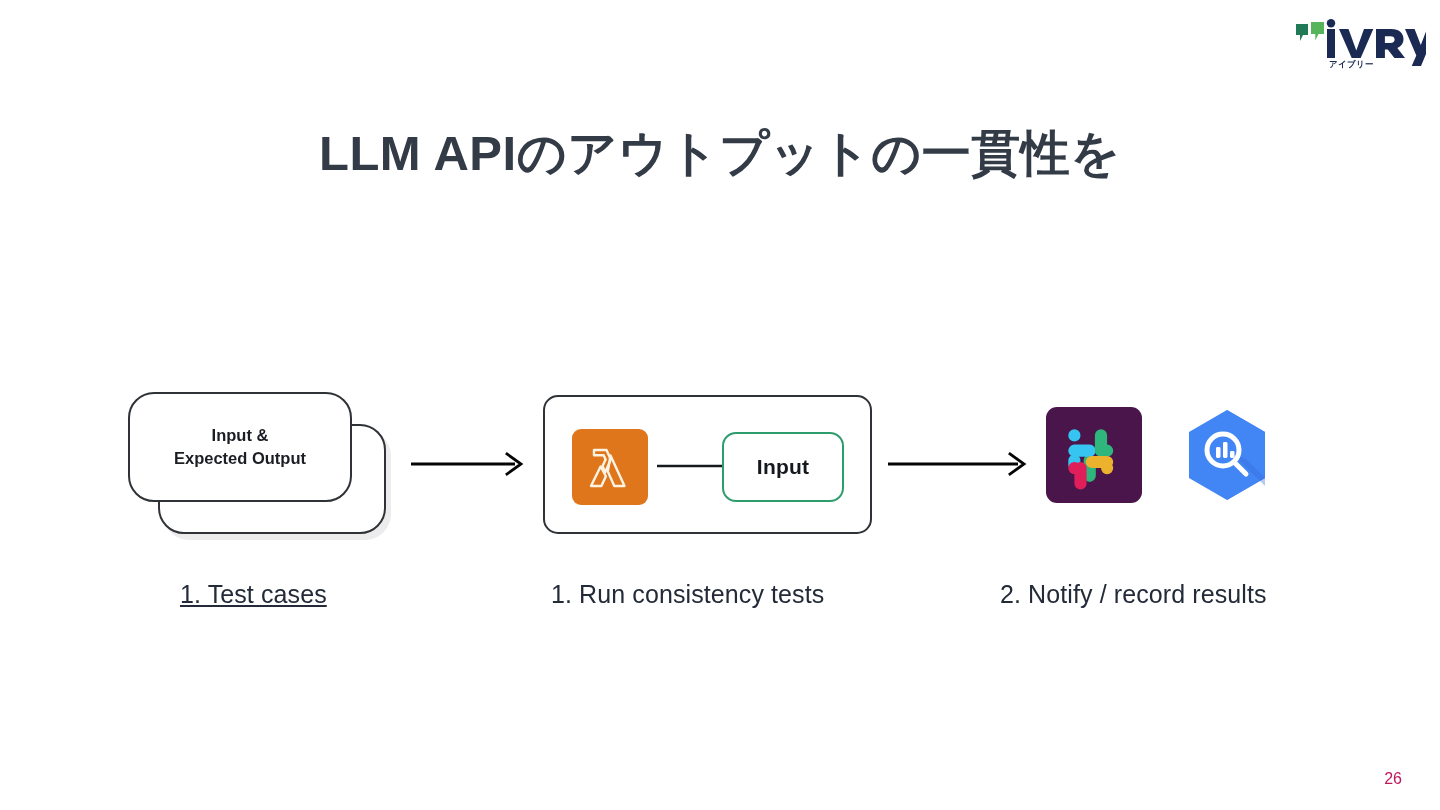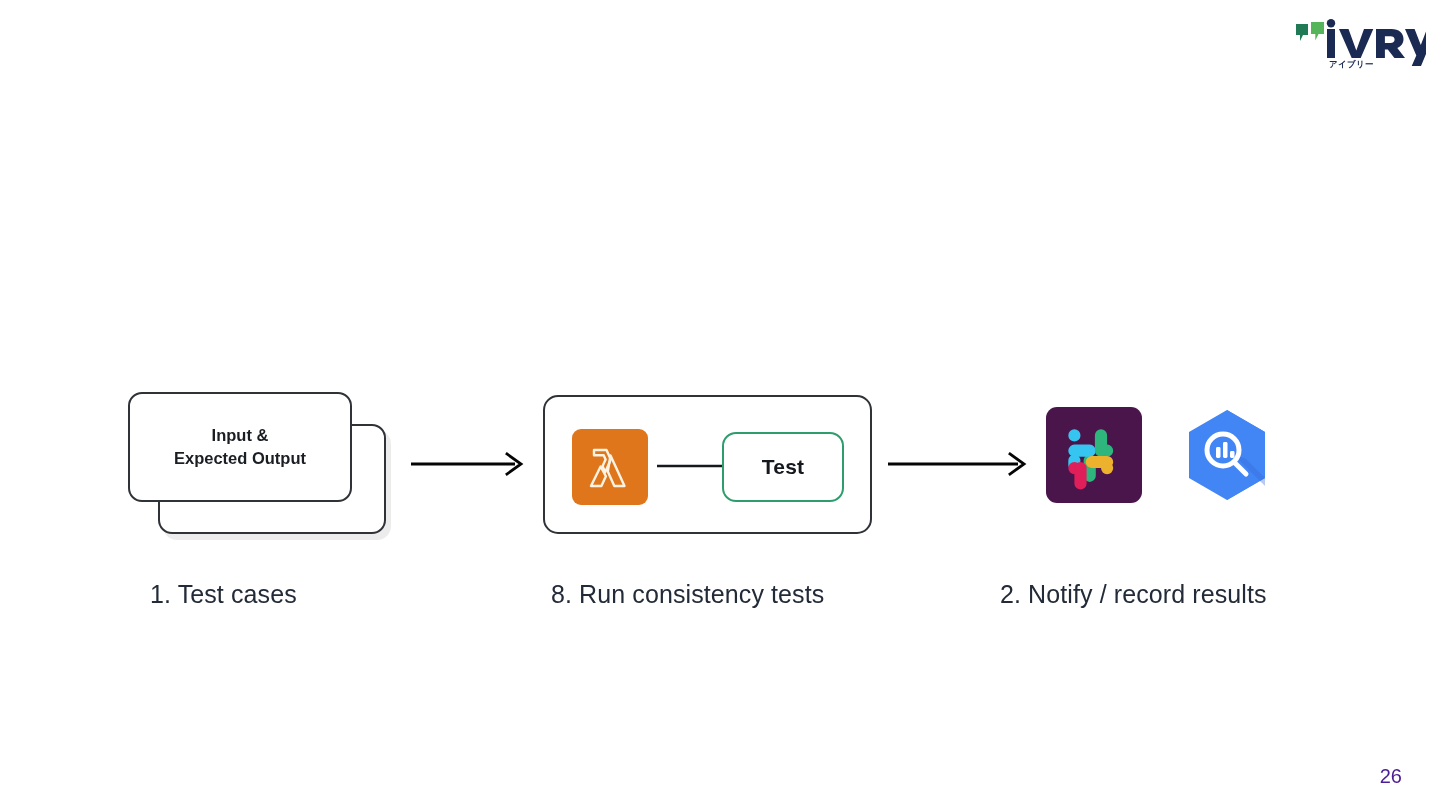--- a/index.html
+++ b/index.html
@@ -55,21 +55,21 @@
     position: absolute;
     left: 128px;
     top: 14px;
     width: 258px;
     height: 150px;
   }
   .card {
     position: absolute;
     background: #ffffff;
     border: 2.5px solid #2f3337;
-    border-radius: 14px;
+    border-radius: 26px;
     box-sizing: border-box;
   }
   .card-back {
     left: 30px;
     top: 32px;
     width: 228px;
     height: 110px;
     box-shadow: 5px 6px 0 0 rgba(150,150,150,0.18);
   }
   .card-front {
@@ -170,31 +170,31 @@
     height: 40px;
   }
   .caption {
     position: absolute;
     font-size: 25px;
     font-weight: 400;
     color: #232b38;
     white-space: nowrap;
     letter-spacing: 0.1px;
   }
-  .cap-1 { left: 150px; top: 0; }
+  .cap-1 { left: 180px; top: 0; text-decoration: underline; }
   .cap-2 { left: 551px; top: 0; }
   .cap-3 { left: 1000px; top: 0; }
 
   
   .page-number {
     position: absolute;
     right: 38px;
     bottom: 22px;
-    font-size: 20px;
-    color: #4c1d95;
+    font-size: 16px;
+    color: #be185d;
   }
 </style>
 </head>
 <body>
 
 <div class="logo">
   <svg width="132" height="52" viewBox="0 0 132 52" xmlns="http://www.w3.org/2000/svg">
 
     <g>
       <path d="M2 6 h12 v11 h-5 l-3 6 v-6 h-4 z" fill="#1f7a55"></path>
@@ -208,20 +208,21 @@
       <path d="M82 11 h15.5 c7.4 0 12 4 12 10 0 4.3-2.3 7.4-6.2 8.9 L111 40 h-10.6 l-6.6-8.6 h-2.9 V40 H82 z
                M90.9 18.2 v6.8 h5.6 c2.6 0 4.1-1.3 4.1-3.4 0-2.2-1.5-3.4-4.1-3.4 z" fill-rule="evenodd"></path>
       <path d="M111 11 h9.6 l6.2 16.1 L133 11 h9.4 L127 48 h-9.3 l4.6-10.6 z"></path>
     </g>
 
     <text x="35" y="49" font-family="'Liberation Sans', sans-serif" font-size="8.5" font-weight="700" fill="#1b2a52" letter-spacing="0.3">アイブリー</text>
   </svg>
 </div>
 
 <h1 class="title">
+  <span class="title-line">LLM APIのアウトプットの一貫性を</span>
 </h1>
 
 <div class="flow">
 
   <div class="stack">
     <div class="card card-back"></div>
     <div class="card card-front">
       <div class="card-label">Input &amp;
 Expected Output</div>
     </div>
@@ -239,21 +240,21 @@
     </div>
 
     <div class="inner-arrow">
       <svg width="90" height="22" viewBox="0 0 90 22" xmlns="http://www.w3.org/2000/svg">
         <line x1="0" y1="11" x2="76" y2="11" stroke="#15181c" stroke-width="2.6"></line>
         <polyline points="68,3 80,11 68,19" fill="none" stroke="#15181c" stroke-width="2.6" stroke-linecap="square"></polyline>
       </svg>
     </div>
 
     <div class="llm-box">
-      <span class="llm-label">Test</span>
+      <span class="llm-label">Input</span>
     </div>
   </div>
 
   <div class="slack-icon">
     <svg width="96" height="96" viewBox="0 0 96 96" xmlns="http://www.w3.org/2000/svg">
       <rect x="0" y="0" width="96" height="96" rx="11" fill="#4a154b"></rect>
       <g transform="translate(20,20)">
 
         <path d="M14.5 33.5 a6.1 6.1 0 0 1 -6.1 6.1 a6.1 6.1 0 0 1 -6.1 -6.1 a6.1 6.1 0 0 1 6.1 -6.1 h6.1 z" fill="#36c5f0" transform="rotate(180 8.4 33.5)"></path>
         <path d="M17.6 33.5 a6.1 6.1 0 0 1 6.1 -6.1 a6.1 6.1 0 0 1 6.1 6.1 v15.3 a6.1 6.1 0 0 1 -6.1 6.1 a6.1 6.1 0 0 1 -6.1 -6.1 z" fill="#2eb67d" transform="rotate(180 23.7 41.15)"></path>
@@ -297,17 +298,17 @@
 </div>
 <div class="arrow arrow-2">
   <svg width="144" height="24" viewBox="0 0 144 24" xmlns="http://www.w3.org/2000/svg">
     <line x1="0" y1="12" x2="130" y2="12" stroke="#050505" stroke-width="2.8"></line>
     <polyline points="122,2 136,12 122,22" fill="none" stroke="#050505" stroke-width="2.8" stroke-linecap="square"></polyline>
   </svg>
 </div>
 
 <div class="captions">
   <div class="caption cap-1">1. Test cases</div>
-  <div class="caption cap-2">8. Run consistency tests</div>
+  <div class="caption cap-2">1. Run consistency tests</div>
   <div class="caption cap-3">2. Notify / record results</div>
 </div>
 
 <div class="page-number">26</div>
 
 </body></html>

